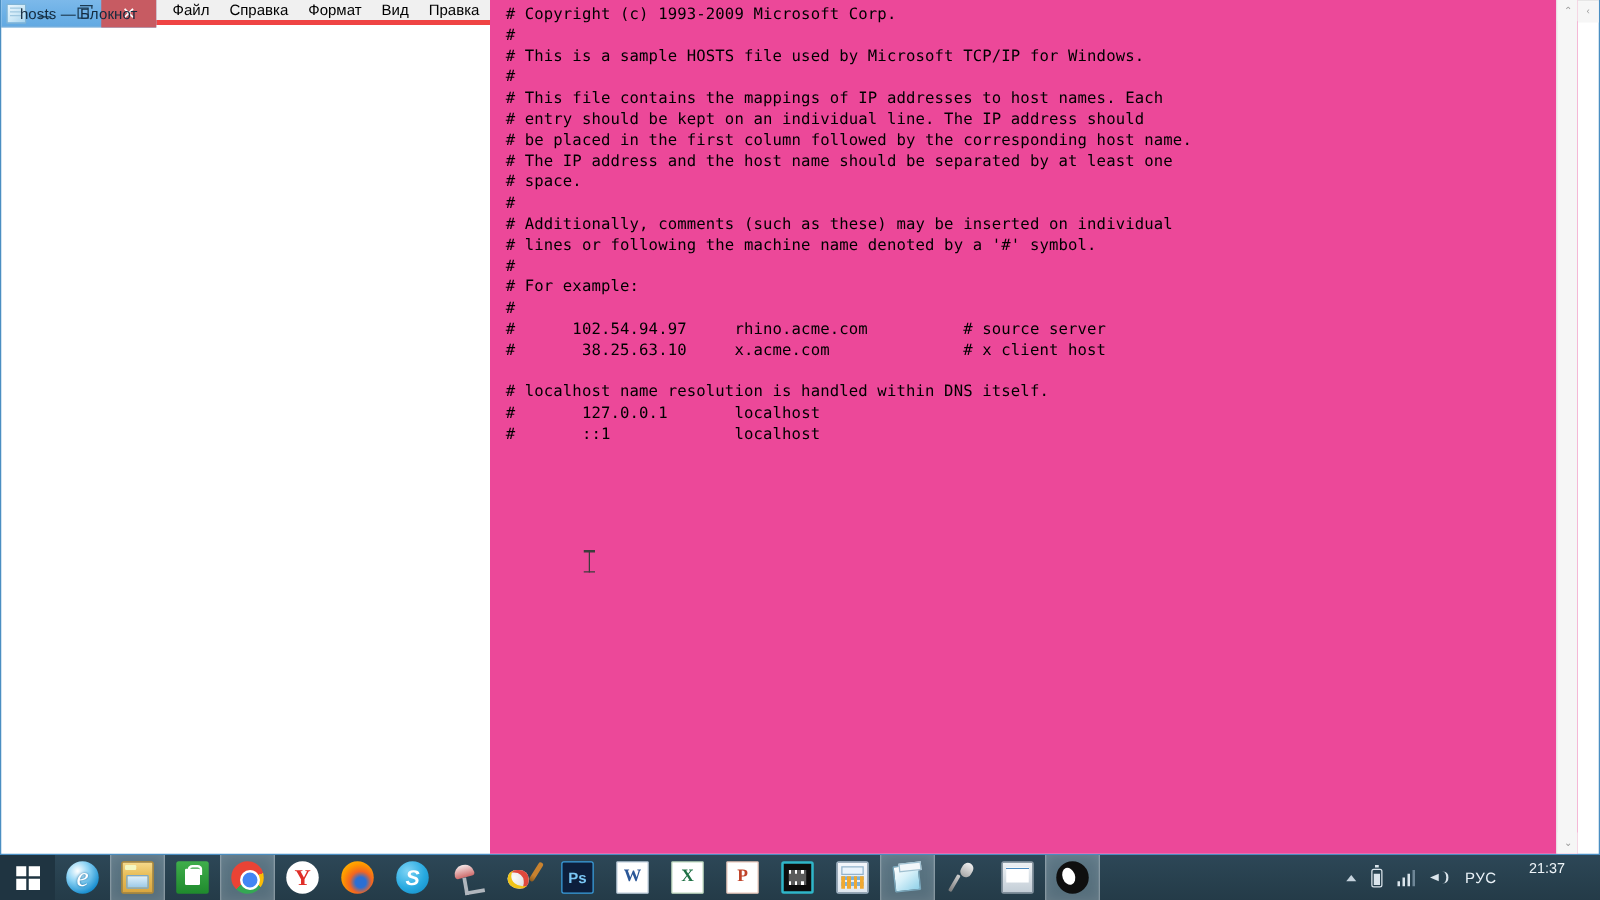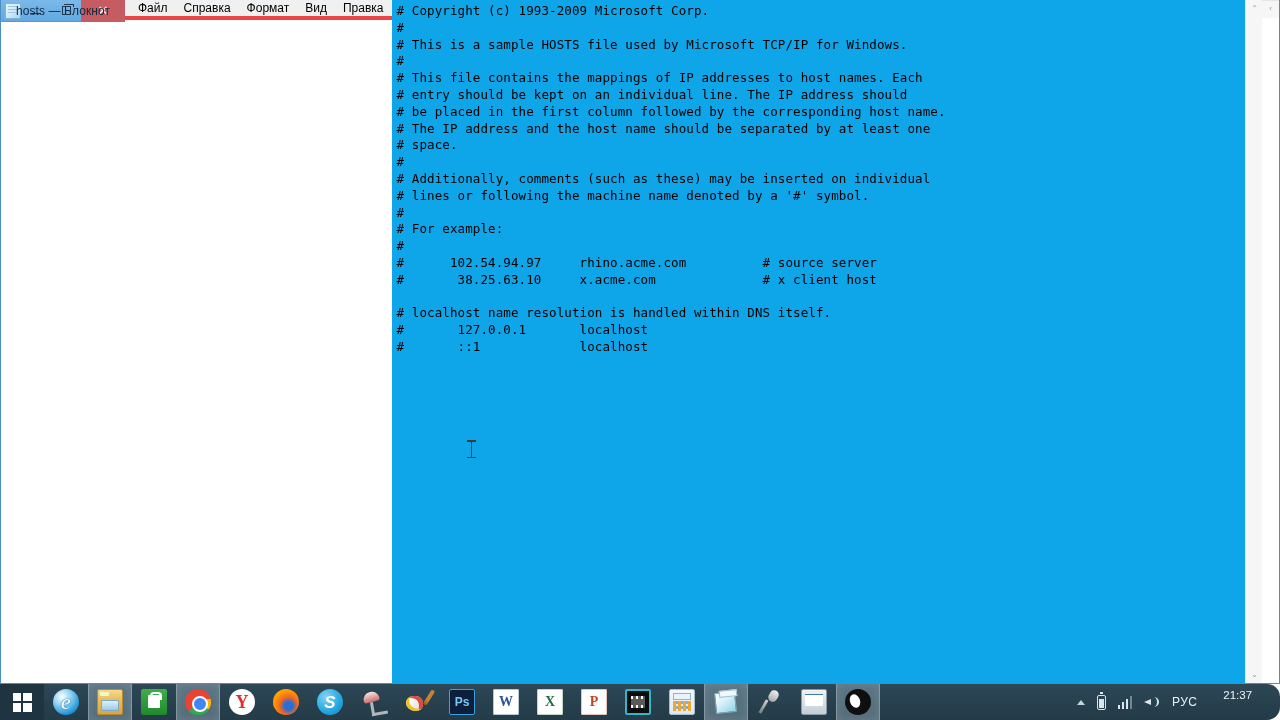--- a/index.html
+++ b/index.html
@@ -67,22 +67,23 @@
     padding-left: 5px;
     border-bottom: 4px solid #ef4444;
   }
   .menu-item {
     font-size: 12px; color: #000000;
     padding: 2px 8px 3px 8px;
     line-height: 1;
   }
 
   .editor-wrap {
-    flex: 1; display: flex; position: relative; background: #0ea5e9;
+    flex: 1; display: flex; position: relative; background: #ec4899;
     overflow: hidden;
+    padding-left: 8px;
   }
   .text-area {
     flex: 1;
     font-family: "DejaVu Sans Mono", "Liberation Mono", monospace;
     font-size: 12.5px;
     line-height: 16.8px;
     color: #000000;
     padding: 3px 0 0 5px;
     white-space: pre;
     overflow: hidden;
@@ -119,21 +120,21 @@
   .ibeam::after { bottom: 0; }
   .ibeam span {
     position: absolute; left: 4px; top: 0; width: 1.5px; height: 18px; background: #3c3c3c;
   }
 
   
   .taskbar {
     position: absolute; left: 0; bottom: 0;
     width: 1280px; height: 36px;
     background: linear-gradient(to bottom, #2d4757 0%, #28414f 50%, #243b48 100%);
-    display: flex; align-items: center; border-radius: 13px;
+    display: flex; align-items: center;
   }
   .start-btn {
     width: 44px; height: 36px; display: flex; align-items: center; justify-content: center;
     background: #1f3441;
   }
   .win-logo { width: 19px; height: 19px; display: grid; grid-template-columns: 1fr 1fr; grid-template-rows: 1fr 1fr; gap: 2px; }
   .win-logo i { background: #ffffff; display: block; }
   .tasks { display: flex; align-items: center; height: 36px; }
   .task {
     width: 44px; height: 36px;

